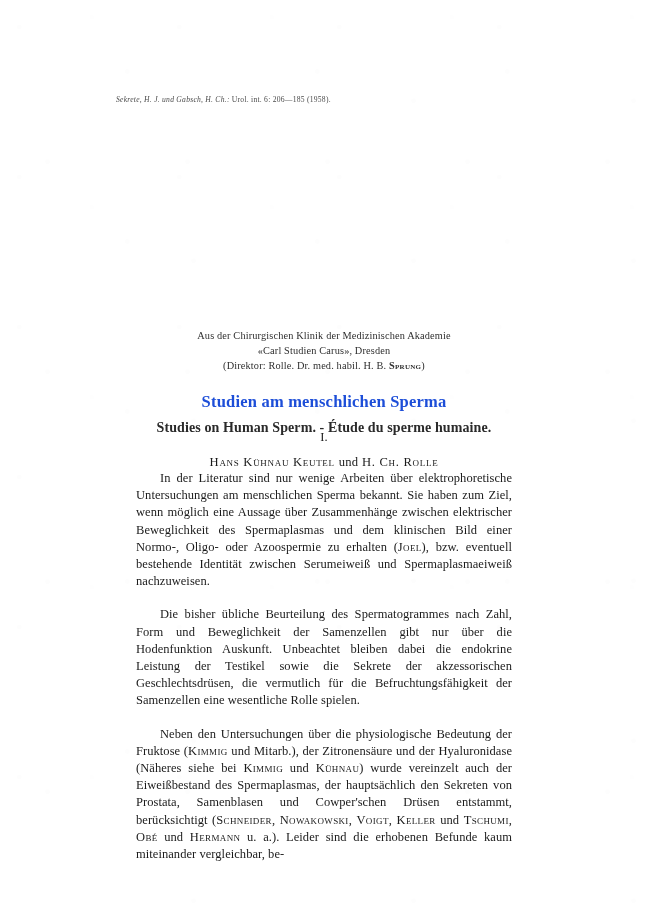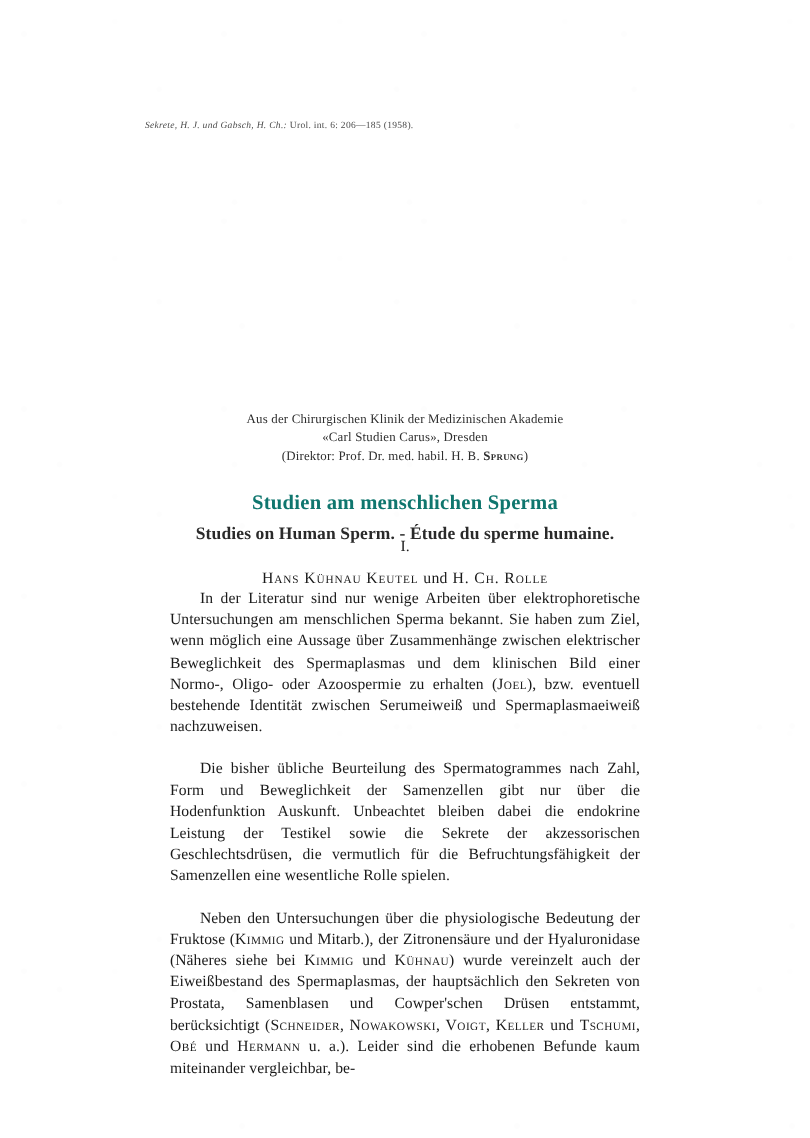--- a/index.html
+++ b/index.html
@@ -74,21 +74,21 @@
     font-variant: small-caps;
     letter-spacing: 0.3px;
     font-weight: bold;
   }
 
   .title {
     margin-top: 18px;
     font-size: 16.5px;
     font-weight: bold;
     letter-spacing: 0.2px;
-    color: #0f766e;
+    color: #1d4ed8;
   }
 
   .subtitle {
     margin-top: 8px;
     font-size: 14px;
     font-weight: bold;
     letter-spacing: 0.1px;
     color: #2a2a2a;
   }
 
@@ -156,21 +156,21 @@
   <div class="running-head">
     <span class="ref-authors">Sekrete, H. J. und Gabsch, H. Ch.:</span>
     <span class="upright">Urol. int. 6: 206—185 (1958).</span>
   </div>
 
   <div class="frontmatter">
 
     <div class="affiliation">
       <div>Aus der Chirurgischen Klinik der Medizinischen Akademie</div>
       <div>«Carl Studien Carus», Dresden</div>
-      <div><span>(Direktor: Prof. Dr. med. habil. H. B. </span><span class="smallcaps">Sprung</span><span>)</span></div>
+      <div><span>(Direktor: Rolle. Dr. med. habil. H. B. </span><span class="smallcaps">Sprung</span><span>)</span></div>
     </div>
 
     <div class="title">Studien am menschlichen Sperma</div>
 
     <div class="subtitle">Studies on Human Sperm. - Étude du sperme humaine.</div>
 
     <div class="authors">
       <span>Hans Kühnau Keutel</span>
       <span class="conj">und</span>
       <span>H. Ch. Rolle</span>

